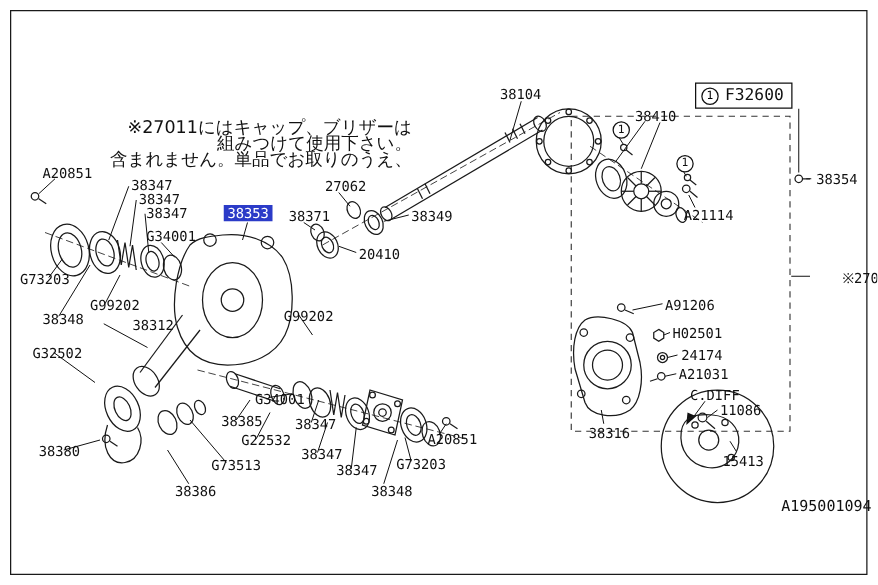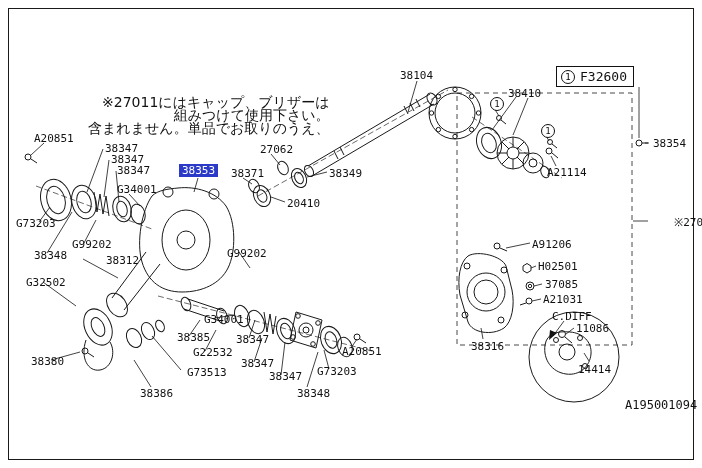--- a/index.html
+++ b/index.html
@@ -276,29 +276,29 @@
       <div class="part-label" style="left: 70px; top: 254px; margin-left: 35px;">38312</div>
       <div class="part-label" style="left: 25px; top: 276px;">G32502</div>
       <div class="part-label" style="left: 226px; top: 247px;">G99202</div>
       <div class="part-label" style="left: 203px; top: 313px;">G34001</div>
       <div class="part-label" style="left: 176px; top: 331px;">38385</div>
       <div class="part-label" style="left: 192px; top: 346px;">G22532</div>
       <div class="part-label" style="left: 235px; top: 333px;">38347</div>
       <div class="part-label" style="left: 240px; top: 357px;">38347</div>
       <div class="part-label" style="left: 268px; top: 370px;">38347</div>
       <div class="part-label" style="left: 30px; top: 355px; text-align: right;">38380</div>
-      <div class="part-label" style="left: 168px; top: 366px; margin-left: 18px;">G73513</div>
+      <div class="part-label" style="left: 168px; top: 366px;">G73513</div>
       <div class="part-label" style="left: 139px; top: 387px;">38386</div>
       <div class="part-label" style="left: 296px; top: 387px;">38348</div>
       <div class="part-label" style="left: 316px; top: 365px;">G73203</div>
       <div class="part-label" style="left: 341px; top: 345px;">A20851</div>
       <div class="part-label" style="left: 531px; top: 238px;">A91206</div>
       <div class="part-label" style="left: 537px; top: 260px;">H02501</div>
-      <div class="part-label" style="left: 544px; top: 278px;">37085</div>
+      <div class="part-label" style="left: 544px; top: 278px;">24174</div>
       <div class="part-label" style="left: 542px; top: 293px;">A21031</div>
       <div class="part-label" style="left: 551px; top: 310px;">C.DIFF</div>
       <div class="part-label" style="left: 575px; top: 322px;">11086</div>
-      <div class="part-label" style="left: 577px; top: 363px;">14414</div>
+      <div class="part-label" style="left: 577px; top: 363px;">15413</div>
       <div class="part-label" style="left: 470px; top: 340px;">38316</div>
       <div class="callout-marker" style="left: 489px; top: 97px;">1</div>
       <div class="callout-marker" style="left: 540px; top: 124px;">1</div>
     </div>
 </div>
 
 </body></html>

